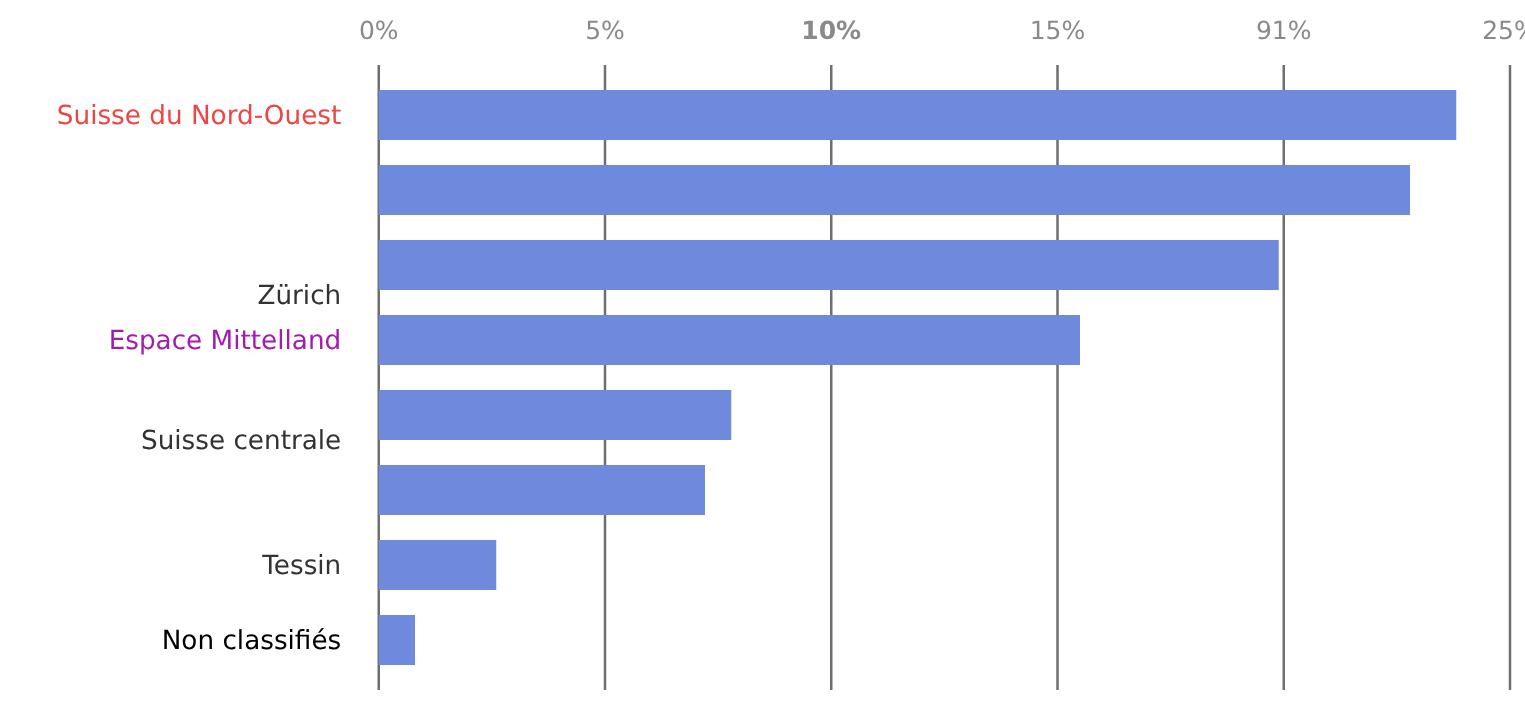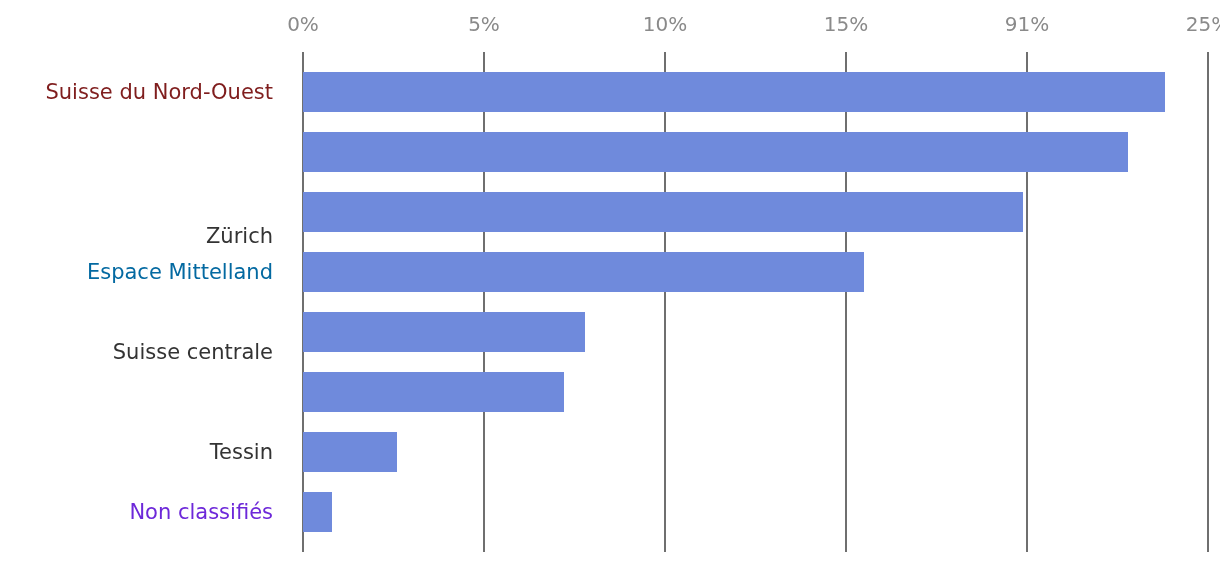--- a/index.html
+++ b/index.html
@@ -88,33 +88,33 @@
   }
 </style>
 </head>
 <body>
 
 <div id="chart-root">
 
   <div class="x-axis-labels">
       <div class="x-tick-label" style="left: 303px;">0%</div>
       <div class="x-tick-label" style="left: 484px;">5%</div>
-      <div class="x-tick-label" style="left: 665px;">10%</div>
+      <div class="x-tick-label" style="left: 665px; font-weight: bold;">10%</div>
       <div class="x-tick-label" style="left: 846px;">15%</div>
       <div class="x-tick-label" style="left: 1027px;">91%</div>
       <div class="x-tick-label" style="left: 1208px;">25%</div>
     </div>
 
   <div class="category-labels">
-      <div class="category-label" style="top: 20px; color: #7f1d1d;">Suisse du Nord-Ouest</div>
+      <div class="category-label" style="top: 20px; color: #ef4444;">Suisse du Nord-Ouest</div>
       <div class="category-label" style="top: 140px; color: rgb(51, 51, 51); margin-top: 24px;">Zürich</div>
-      <div class="category-label" style="top: 200px; color: #0369a1;">Espace Mittelland</div>
+      <div class="category-label" style="top: 200px; color: #a21caf;">Espace Mittelland</div>
       <div class="category-label" style="top: 260px; color: rgb(51, 51, 51); margin-top: 20px;">Suisse centrale</div>
       <div class="category-label" style="top: 380px; color: rgb(51, 51, 51); margin-left: 23px;">Tessin</div>
-      <div class="category-label" style="top: 440px; color: #6d28d9;">Non classifiés</div>
+      <div class="category-label" style="top: 440px; color: #000000;">Non classifiés</div>
     </div>
 
   <div class="plot-area">
     <div class="gridlines-layer">
         <div class="gridline" style="left: -1px; background: rgb(111, 111, 111);"></div>
         <div class="gridline" style="left: 180px; background: rgb(111, 111, 111);"></div>
         <div class="gridline" style="left: 361px; background: rgb(111, 111, 111);"></div>
         <div class="gridline" style="left: 542px; background: rgb(111, 111, 111);"></div>
         <div class="gridline" style="left: 723px; background: rgb(111, 111, 111);"></div>
         <div class="gridline" style="left: 904px; background: rgb(111, 111, 111);"></div>

